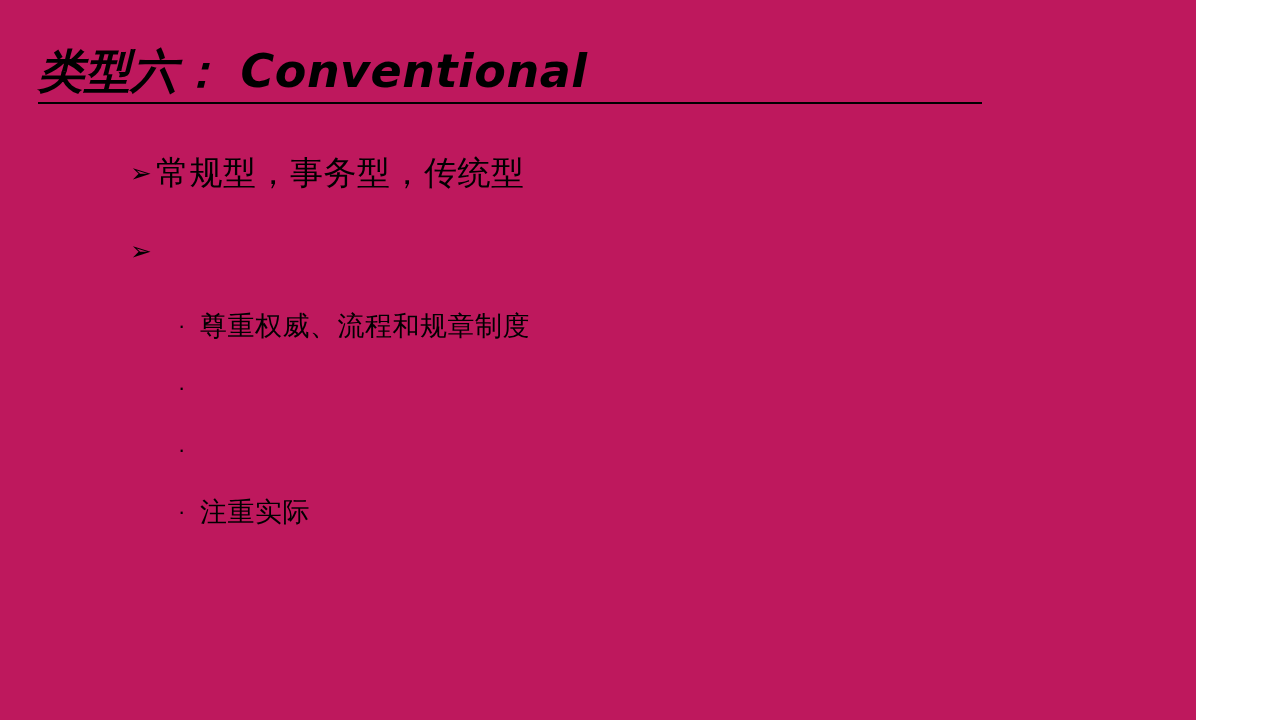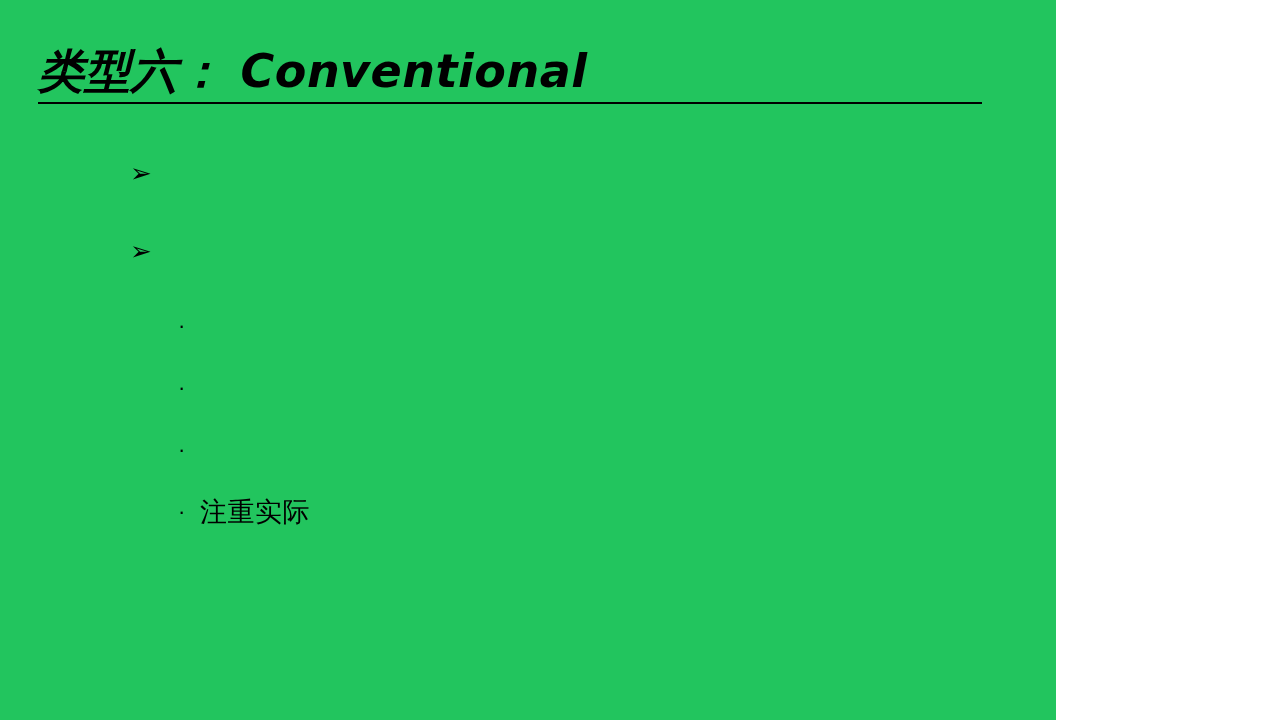--- a/index.html
+++ b/index.html
@@ -9,23 +9,23 @@
   }
   body {
     width: 1280px;
     height: 720px;
     overflow: hidden;
     font-family: "Liberation Sans", "DejaVu Sans", sans-serif;
     color: #000000;
   }
   .slide {
     position: relative;
-    width: 1056px;
+    width: 1196px;
     height: 720px;
-    background: #22c55e;
+    background: #be185d;
   }
   
   .title-block {
     position: absolute;
     left: 38px;
     top: 42px;
     width: 944px;
   }
   .slide-title {
     font-family: "DejaVu Sans", sans-serif;
@@ -98,29 +98,31 @@
 
   <div class="title-block">
     <div class="slide-title">类型六： Conventional</div>
     <div class="title-rule"></div>
   </div>
 
   <div class="body-block">
 
     <div class="level1">
       <span class="bullet">➢</span>
+      <span class="txt">常规型，事务型，传统型</span>
     </div>
 
     <div class="level1">
       <span class="bullet">➢</span>
     </div>
 
     <div class="sub-list">
       <div class="level2">
         <span class="bullet">·</span>
+        <span class="txt">尊重权威、流程和规章制度</span>
       </div>
       <div class="level2">
         <span class="bullet">·</span>
       </div>
       <div class="level2">
         <span class="bullet">·</span>
       </div>
       <div class="level2">
         <span class="bullet">·</span>
         <span class="txt">注重实际</span>

